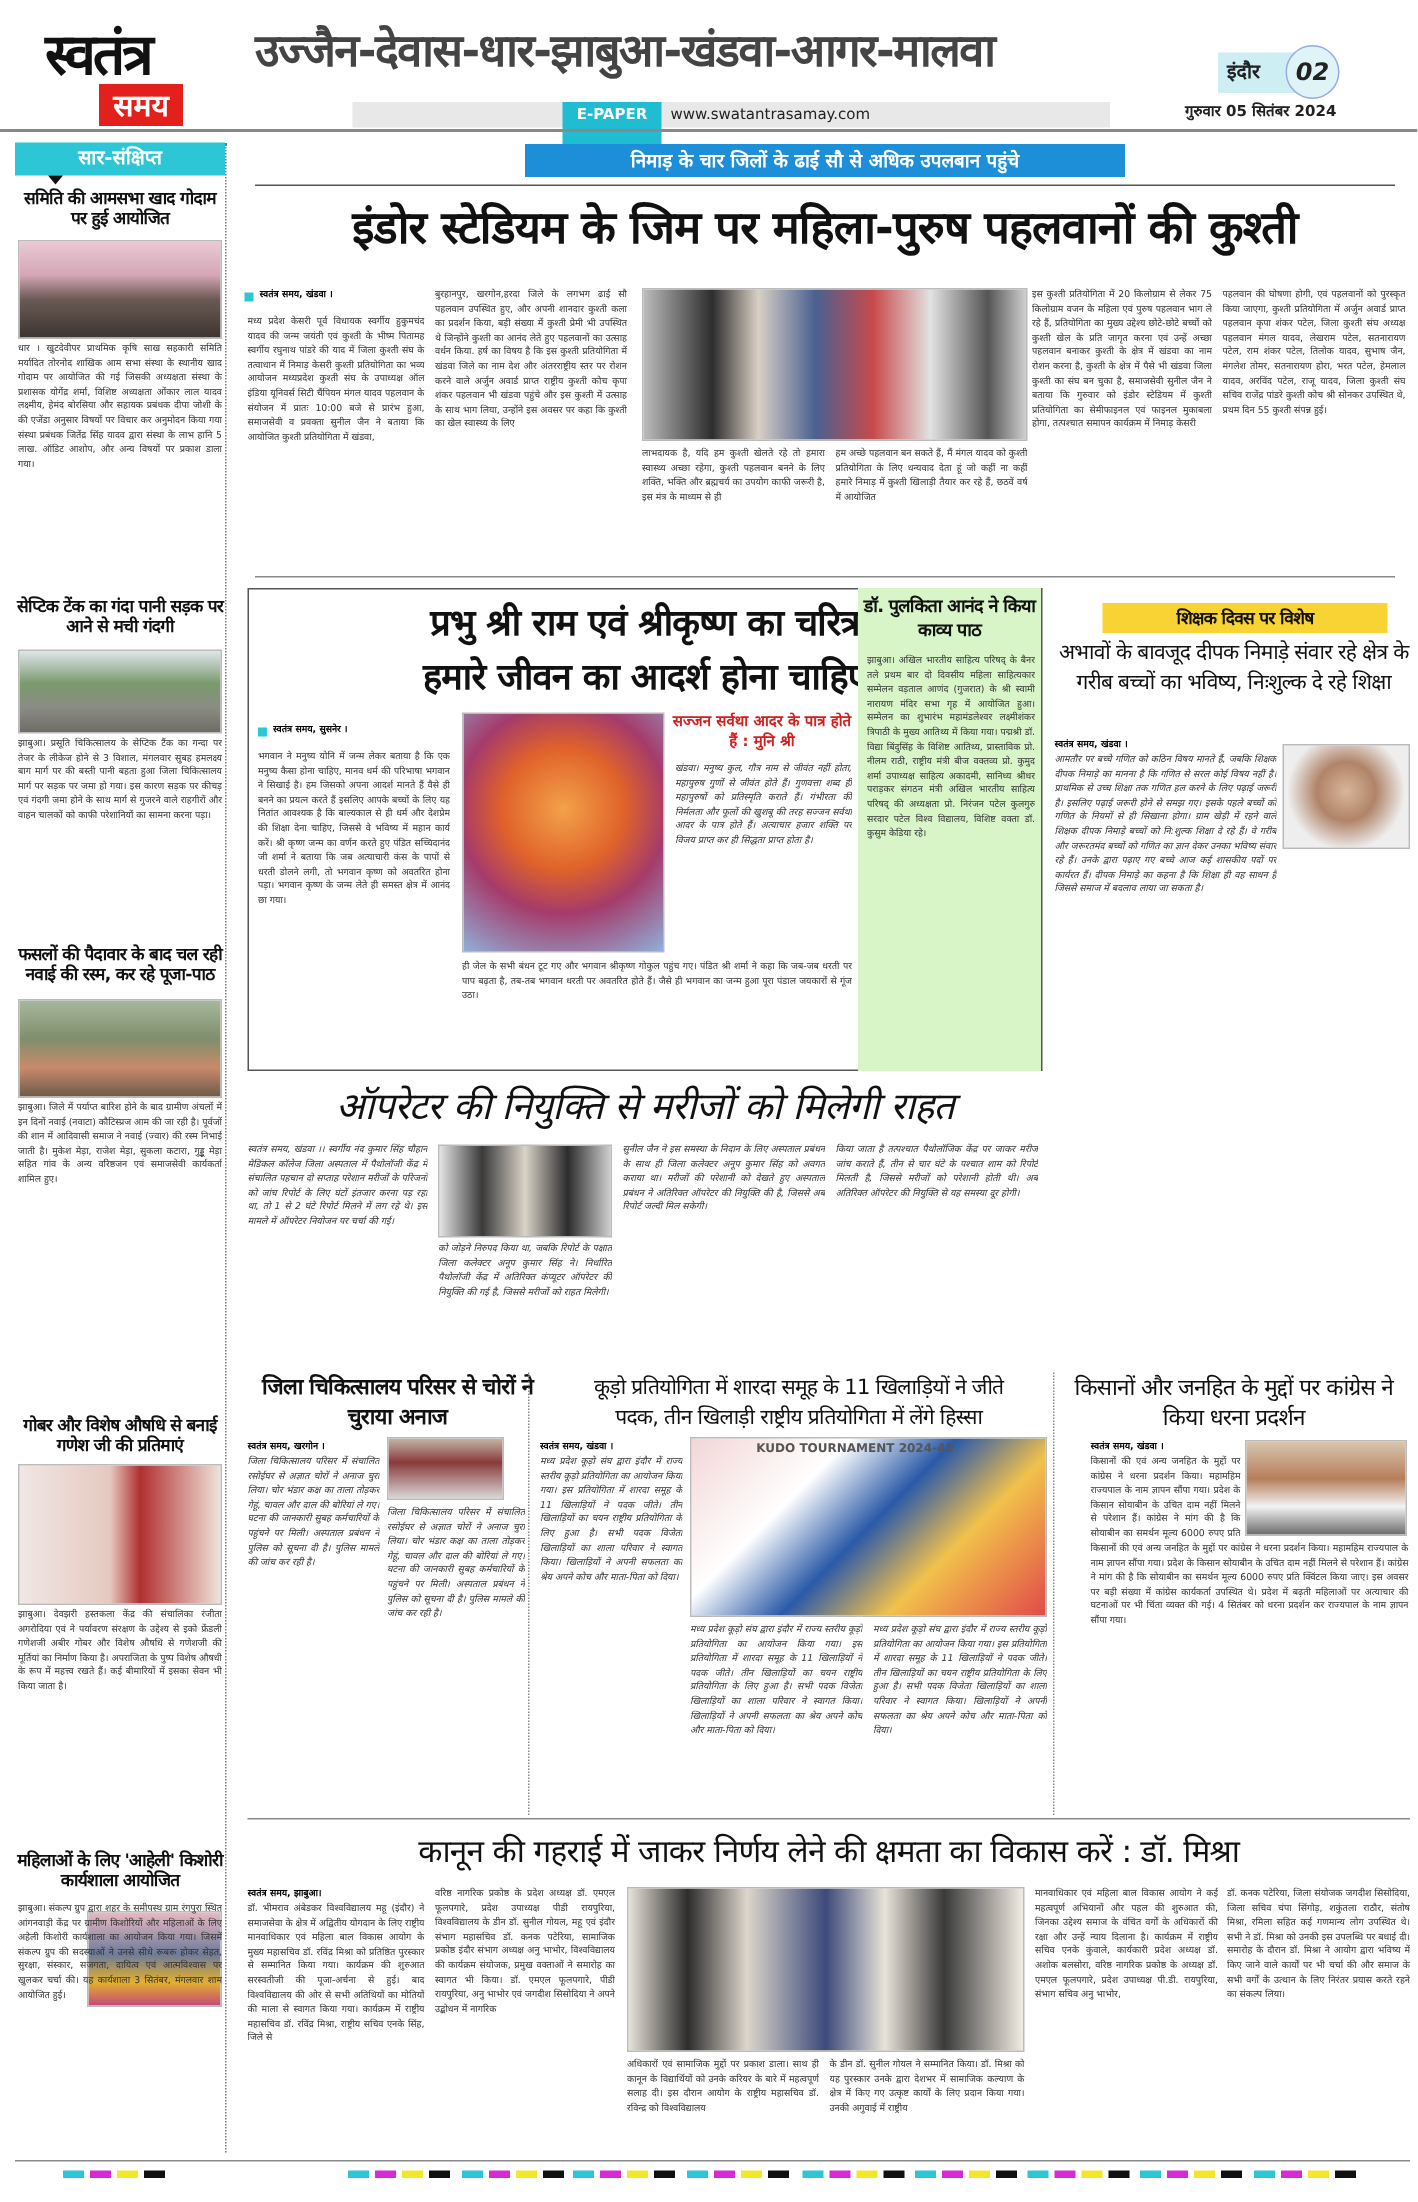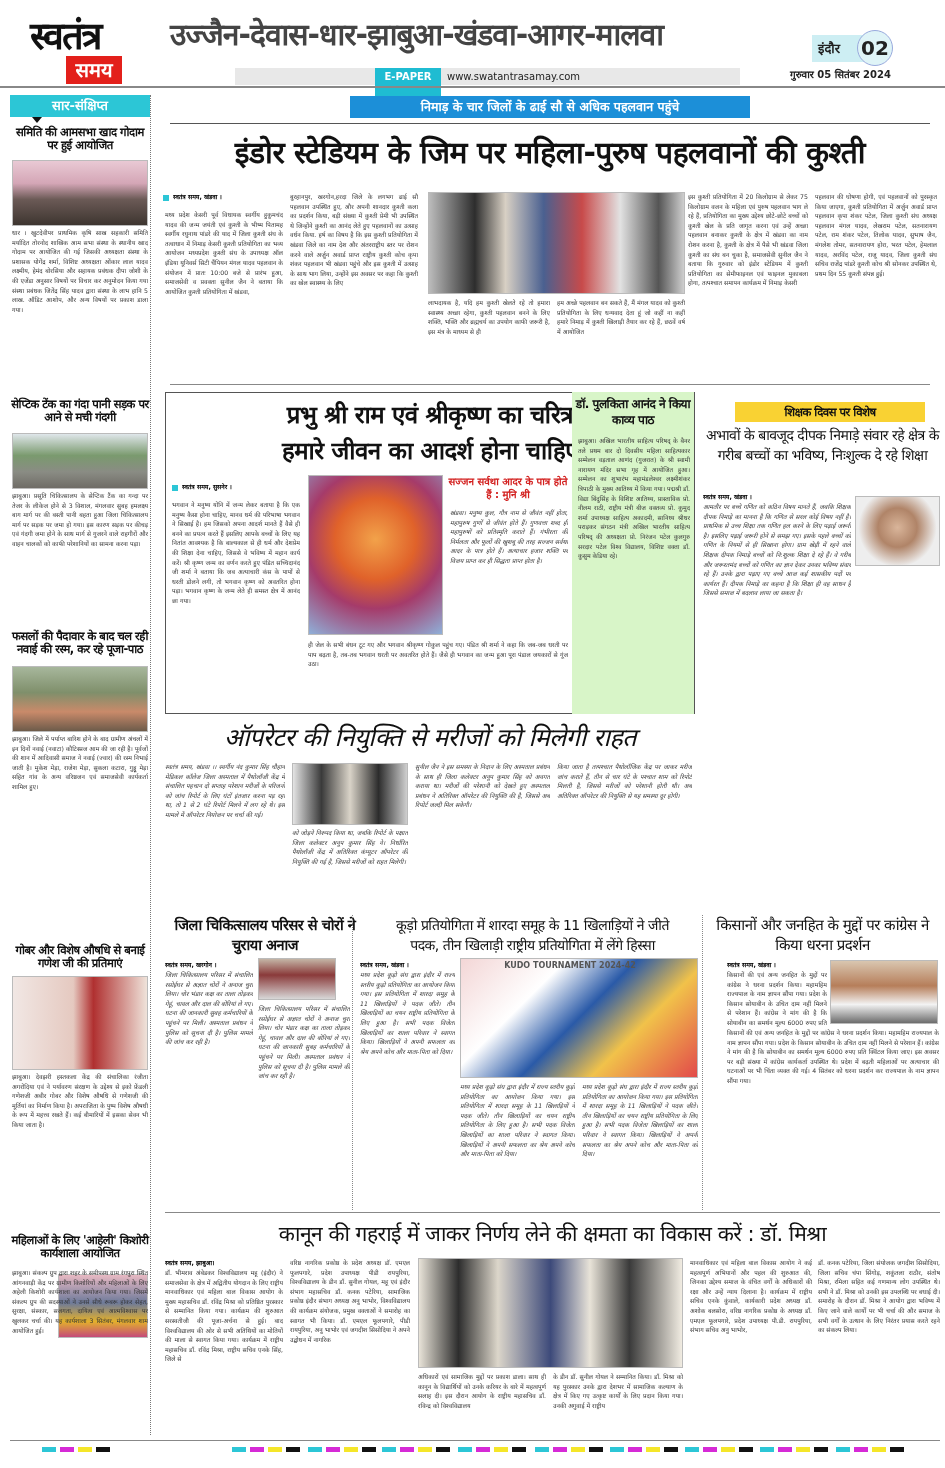--- a/index.html
+++ b/index.html
@@ -16,21 +16,21 @@
 
   
   .logo-top { left: 30px; top: 14px; width: 118px; height: 44px; font-family: "DejaVu Serif", serif; font-weight: bold; font-size: 38px; line-height: 44px; color: #111; letter-spacing: -2px; }
   .logo-bottom { left: 66px; top: 56px; width: 56px; height: 28px; background: #e3201b; color: #fff; font-weight: bold; font-size: 20px; line-height: 28px; text-align: center; }
   .region-title { left: 170px; top: 14px; width: 620px; font-size: 30px; line-height: 42px; color: #444; font-weight: bold; letter-spacing: -1px; }
   .epaper-bar { left: 235px; top: 68px; width: 505px; height: 17px; background: #e8e8e8; }
   .epaper-tag { left: 375px; top: 68px; width: 66px; height: 33px; background: #1fbcd2; color: #fff; font-size: 10px; line-height: 17px; text-align: center; font-weight: bold; }
   .site-url { left: 447px; top: 68px; font-size: 10px; line-height: 17px; color: #222; }
   .city-box { left: 812px; top: 35px; width: 72px; height: 27px; background: #cdeef3; }
   .city-label { left: 818px; top: 35px; font-size: 13px; line-height: 27px; color: #222; font-weight: bold; }
-  .page-num { left: 857px; top: 30px; width: 36px; height: 36px; border-radius: 50%; background: #dff4f7; border: 1px solid #9ad; font-size: 20px; font-weight: bold; line-height: 34px; text-align: center; color: #222; }
+  .page-num { left: 857px; top: 30px; width: 36px; height: 36px; border-radius: 50%; background: #dff4f7; border: 1px solid #9ad; font-size: 16px; font-weight: bold; line-height: 34px; text-align: center; color: #222; font-style: italic; }
   .date-text { left: 790px; top: 66px; font-size: 10px; line-height: 18px; color: #222; font-weight: bold; text-align: right; }
   .mast-rule { left: 0; top: 86px; width: 945px; height: 2px; background: #888; }
 
   
   .sar-box { left: 10px; top: 95px; width: 140px; height: 22px; background: #2cc6d6; color: #fff; font-weight: bold; font-size: 13px; line-height: 22px; text-align: center; }
   .sar-arrow { left: 32px; top: 117px; width: 0; height: 0; border-left: 5px solid transparent; border-right: 5px solid transparent; border-top: 6px solid #111; }
   .side-hl { left: 10px; width: 140px; font-size: 11.5px; }
   .side-rule { left: 150px; top: 95px; width: 1px; height: 1340px; border-left: 1px dotted #777; }
 
   
@@ -77,21 +77,21 @@
 <div class="abs txt" style="left:12px;top:734px;width:136px;height:196px;">झाबुआ। जिले में पर्याप्त बारिश होने के बाद ग्रामीण अंचलों में इन दिनों नवाई (नवाटा) कौटिस्प्रज आम की जा रही है। पूर्वजों की शान में आदिवासी समाज ने नवाई (ज्वार) की रस्म निभाई जाती है। मुकेश मेड़ा, राजेश मेड़ा, सुकला कटारा, गुड्डू मेड़ा सहित गांव के अन्य वरिष्ठजन एवं समाजसेवी कार्यकर्ता शामिल हुए।</div>
 
 <div class="abs hl side-hl" style="top:944px;">गोबर और विशेष औषधि से बनाई गणेश जी की प्रतिमाएं</div>
 <div class="abs photo" style="left:12px;top:976px;width:136px;height:94px;background:linear-gradient(90deg,#f1e7e4 0%,#e5c9c0 45%,#b03030 60%,#efe3da 100%);"></div>
 <div class="abs txt" style="left:12px;top:1072px;width:136px;height:150px;">झाबुआ। देवझरी हस्तकला केंद्र की संचालिका रंजीता अगरोदिया एवं ने पर्यावरण संरक्षण के उद्देश्य से इको फ्रेंडली गणेशजी अबीर गोबर और विशेष औषधि से गणेशजी की मूर्तियां का निर्माण किया है। अपराजिता के पुष्प विशेष औषधी के रूप में महत्त्व रखते हैं। कई बीमारियों में इसका सेवन भी किया जाता है।</div>
 
 <div class="abs hl side-hl" style="top:1234px;">महिलाओं के लिए 'आहेली' किशोरी कार्यशाला आयोजित</div>
 <div class="abs photo" style="left:58px;top:1274px;width:90px;height:64px;background:linear-gradient(180deg,#e8b9c3 0%,#6d7a9a 45%,#e3b02b 75%,#c44a7a 100%);"></div>
 <div class="abs txt" style="left:12px;top:1268px;width:136px;height:170px;">झाबुआ। संकल्प ग्रुप द्वारा शहर के समीपस्थ ग्राम रंगपुरा स्थित आंगनवाड़ी केंद्र पर ग्रामीण किशोरियों और महिलाओं के लिए अहेली किशोरी कार्यशाला का आयोजन किया गया। जिसमें संकल्प ग्रुप की सदस्याओं ने उनसे सीधे रूबरू होकर सेहत, सुरक्षा, संस्कार, सजगता, दायित्व एवं आत्मविश्वास पर खुलकर चर्चा की। यह कार्यशाला 3 सितंबर, मंगलवार शाम आयोजित हुई।</div>
 
-<div class="abs kicker">निमाड़ के चार जिलों के ढाई सौ से अधिक पहलवान पहुंचे</div>
+<div class="abs kicker">निमाड़ के चार जिलों के ढाई सौ से अधिक उपलबान पहुंचे</div>
 <div class="abs kicker-rule"></div>
 <div class="abs hl main-hl">इंडोर स्टेडियम के जिम पर महिला-पुरुष पहलवानों की कुश्ती</div>
 
 <div class="abs" style="left:163px;top:195px;width:6px;height:6px;background:#2cc6d6;"></div>
 <div class="abs txt byline" style="left:173px;top:192px;width:110px;">स्वतंत्र समय, खंडवा ।</div>
 <div class="abs txt" style="left:165px;top:210px;width:118px;height:140px;">मध्य प्रदेश केसरी पूर्व विधायक स्वर्गीय हुकुमचंद यादव की जन्म जयंती एवं कुश्ती के भीष्म पितामह स्वर्गीय रघुनाथ पांडरे की याद में जिला कुश्ती संघ के तत्वाधान में निमाड़ केसरी कुश्ती प्रतियोगिता का भव्य आयोजन मध्यप्रदेश कुश्ती संघ के उपाध्यक्ष ऑल इंडिया यूनिवर्स सिटी चैंपियन मंगल यादव पहलवान के संयोजन में प्रातः 10:00 बजे से प्रारंभ हुआ, समाजसेवी व प्रवक्ता सुनील जैन ने बताया कि आयोजित कुश्ती प्रतियोगिता में खंडवा,</div>
 <div class="abs txt" style="left:290px;top:192px;width:128px;height:158px;">बुरहानपुर, खरगोन,हरदा जिले के लगभग ढाई सौ पहलवान उपस्थित हुए, और अपनी शानदार कुश्ती कला का प्रदर्शन किया, बड़ी संख्या में कुश्ती प्रेमी भी उपस्थित थे जिन्होंने कुश्ती का आनंद लेते हुए पहलवानों का उत्साह वर्धन किया. हर्ष का विषय है कि इस कुश्ती प्रतियोगिता में खंडवा जिले का नाम देश और अंतरराष्ट्रीय स्तर पर रोशन करने वाले अर्जुन अवार्ड प्राप्त राष्ट्रीय कुश्ती कोच कृपा शंकर पहलवान भी खंडवा पहुंचे और इस कुश्ती में उत्साह के साथ भाग लिया, उन्होंने इस अवसर पर कहा कि कुश्ती का खेल स्वास्थ्य के लिए</div>
 <div class="abs photo" style="left:428px;top:192px;width:257px;height:102px;background:linear-gradient(90deg,#bcbcbc 0%,#2d2d2d 18%,#d8d0c4 30%,#4a6090 45%,#c84a4a 60%,#e2e2e2 75%,#555 90%,#cfcfcf 100%);"></div>
 <div class="abs txt" style="left:428px;top:298px;width:122px;height:52px;">लाभदायक है, यदि हम कुश्ती खेलते रहे तो हमारा स्वास्थ्य अच्छा रहेगा, कुश्ती पहलवान बनने के लिए शक्ति, भक्ति और ब्रह्मचर्य का उपयोग काफी जरूरी है, इस मंत्र के माध्यम से ही</div>
 <div class="abs txt" style="left:557px;top:298px;width:128px;height:52px;">हम अच्छे पहलवान बन सकते हैं, मैं मंगल यादव को कुश्ती प्रतियोगिता के लिए धन्यवाद देता हूं जो कहीं ना कहीं हमारे निमाड़ में कुश्ती खिलाड़ी तैयार कर रहे हैं, छठवें वर्ष में आयोजित</div>

